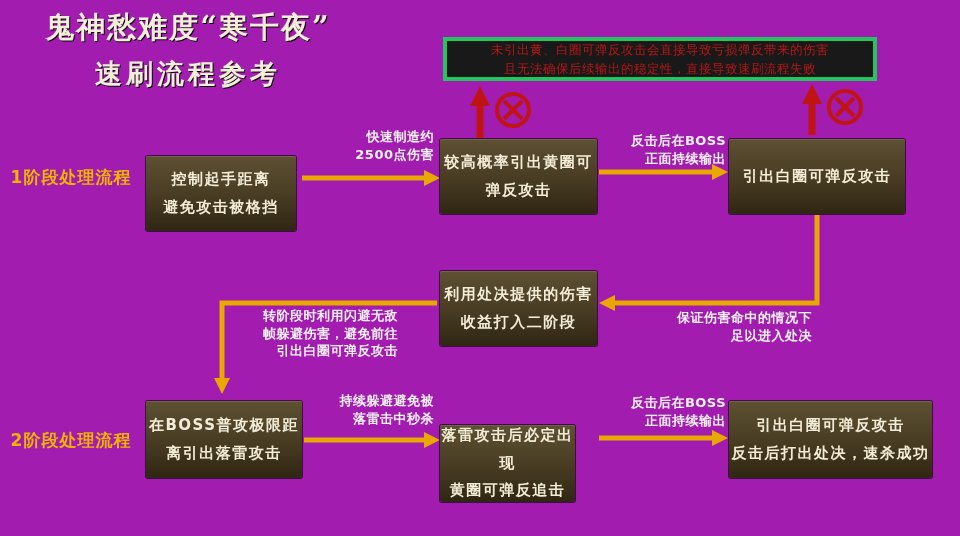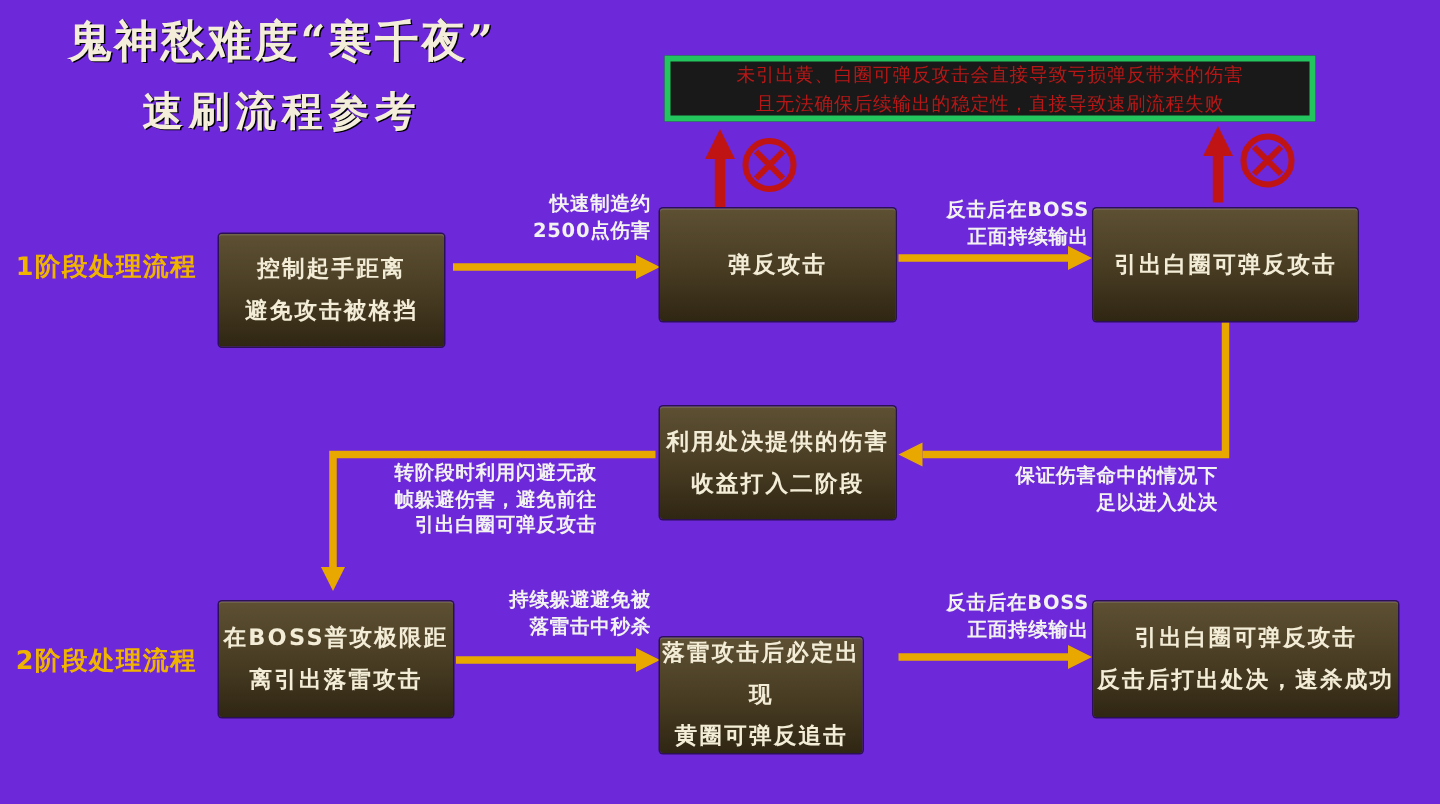--- a/index.html
+++ b/index.html
@@ -1,17 +1,17 @@
 <!DOCTYPE html>
 <html><head>
 <meta charset="utf-8">
 <style>
   html,body { margin:0; padding:0; background:#000; }
   .canvas {
-    position:relative; width:960px; height:536px; background:#6d28d9;
+    position:relative; width:960px; height:536px; background:#a21caf;
     font-family:"DejaVu Sans", sans-serif; overflow:hidden;
   }
   .arrow-layer { position:absolute; left:0; top:0; width:960px; height:536px; pointer-events:none; }
 
   .title {
     position:absolute; left:18px; top:8px; width:340px; text-align:center;
     color:#f3edda; font-family:"DejaVu Serif", serif; font-weight:bold;
     text-shadow:1px 1px 0 #000;
   }
   .title .t1 { font-size:29px; letter-spacing:2px; }
@@ -109,20 +109,21 @@
   </div>
 
   <div class="stage-label s1">1阶段处理流程</div>
   <div class="stage-label s2">2阶段处理流程</div>
 
   <div class="box" style="left:146px;top:156px;width:150px;height:75px;">
     <div>控制起手距离</div>
     <div>避免攻击被格挡</div>
   </div>
   <div class="box" style="left:440px;top:139px;width:157px;height:75px;">
+    <div>较高概率引出黄圈可</div>
     <div>弹反攻击</div>
   </div>
   <div class="box" style="left:729px;top:139px;width:176px;height:75px;">
     <div>引出白圈可弹反攻击</div>
   </div>
 
   <div class="alabel" style="left:306px;top:128px;width:128px;">
     <div>快速制造约</div>
     <div>2500点伤害</div>
   </div>

